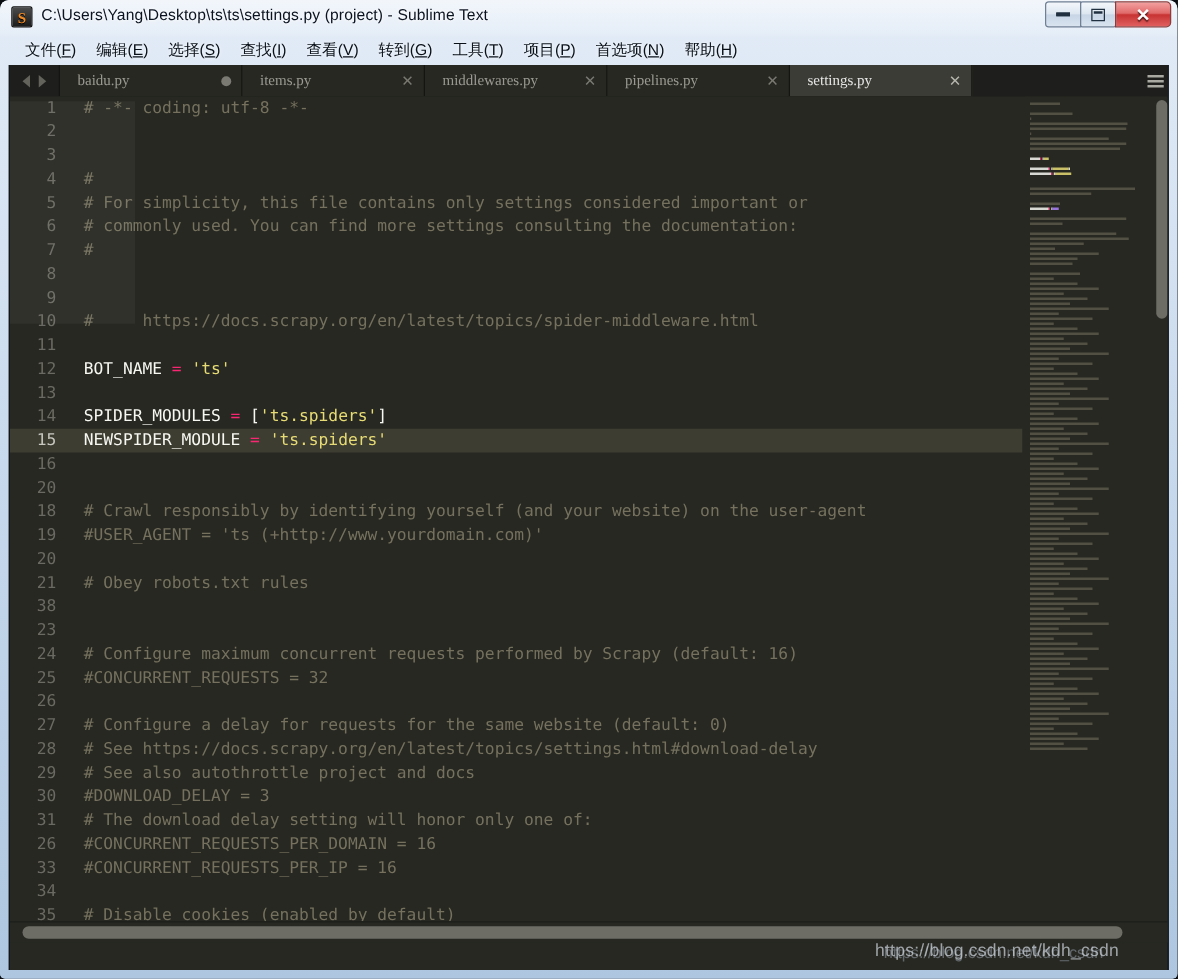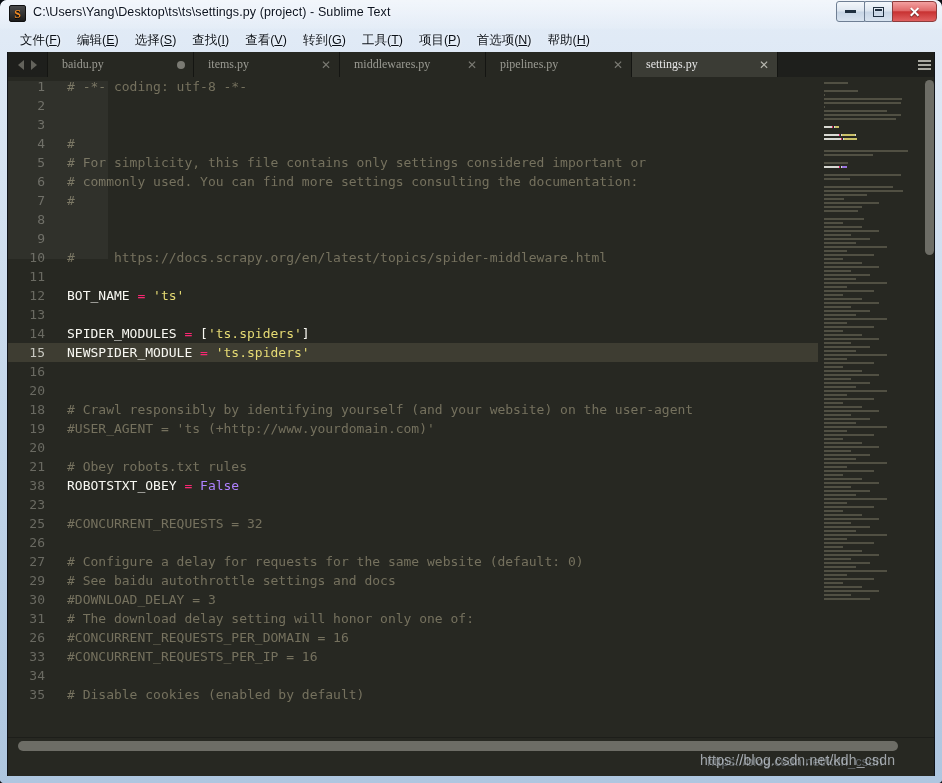--- a/index.html
+++ b/index.html
@@ -442,26 +442,28 @@
           <div class="code-row"><div class="gutter">12</div><div class="codetext"><span class="c-punct">BOT_NAME </span><span class="c-op">=</span><span class="c-punct"> </span><span class="c-string">'ts'</span></div></div>
           <div class="code-row"><div class="gutter">13</div><div class="codetext"></div></div>
           <div class="code-row"><div class="gutter">14</div><div class="codetext"><span class="c-punct">SPIDER_MODULES </span><span class="c-op">=</span><span class="c-punct"> [</span><span class="c-string">'ts.spiders'</span><span class="c-punct">]</span></div></div>
           <div class="code-row current"><div class="gutter">15</div><div class="codetext"><span class="c-punct">NEWSPIDER_MODULE </span><span class="c-op">=</span><span class="c-punct"> </span><span class="c-string">'ts.spiders'</span></div></div>
           <div class="code-row"><div class="gutter">16</div><div class="codetext"></div></div>
           <div class="code-row"><div class="gutter">20</div><div class="codetext"></div></div>
           <div class="code-row"><div class="gutter">18</div><div class="codetext"><span class="c-comment"># Crawl responsibly by identifying yourself (and your website) on the user-agent</span></div></div>
           <div class="code-row"><div class="gutter">19</div><div class="codetext"><span class="c-comment">#USER_AGENT = 'ts (+http://www.yourdomain.com)'</span></div></div>
           <div class="code-row"><div class="gutter">20</div><div class="codetext"></div></div>
           <div class="code-row"><div class="gutter">21</div><div class="codetext"><span class="c-comment"># Obey robots.txt rules</span></div></div>
-          <div class="code-row"><div class="gutter">38</div><div class="codetext"><span class="c-punct">ROBOTSTXT_OBEY </span><span class="c-op">=</span><span class="c-punct"> </span><span class="c-const">False</span></div></div>
+          <div class="code-row"><div class="gutter">38</div></div>
           <div class="code-row"><div class="gutter">23</div><div class="codetext"></div></div>
+          <div class="code-row"><div class="gutter">24</div><div class="codetext"><span class="c-comment"># Configure maximum concurrent requests performed by Scrapy (default: 16)</span></div></div>
           <div class="code-row"><div class="gutter">25</div><div class="codetext"><span class="c-comment">#CONCURRENT_REQUESTS = 32</span></div></div>
           <div class="code-row"><div class="gutter">26</div><div class="codetext"></div></div>
           <div class="code-row"><div class="gutter">27</div><div class="codetext"><span class="c-comment"># Configure a delay for requests for the same website (default: 0)</span></div></div>
-          <div class="code-row"><div class="gutter">29</div><div class="codetext"><span class="c-comment"># See baidu autothrottle settings and docs</span></div></div>
+          <div class="code-row"><div class="gutter">28</div><div class="codetext"><span class="c-comment"># See https://docs.scrapy.org/en/latest/topics/settings.html#download-delay</span></div></div>
+          <div class="code-row"><div class="gutter">29</div><div class="codetext"><span class="c-comment"># See also autothrottle project and docs</span></div></div>
           <div class="code-row"><div class="gutter">30</div><div class="codetext"><span class="c-comment">#DOWNLOAD_DELAY = 3</span></div></div>
           <div class="code-row"><div class="gutter">31</div><div class="codetext"><span class="c-comment"># The download delay setting will honor only one of:</span></div></div>
           <div class="code-row"><div class="gutter">26</div><div class="codetext"><span class="c-comment">#CONCURRENT_REQUESTS_PER_DOMAIN = 16</span></div></div>
           <div class="code-row"><div class="gutter">33</div><div class="codetext"><span class="c-comment">#CONCURRENT_REQUESTS_PER_IP = 16</span></div></div>
           <div class="code-row"><div class="gutter">34</div><div class="codetext"></div></div>
           <div class="code-row"><div class="gutter">35</div><div class="codetext"><span class="c-comment"># Disable cookies (enabled by default)</span></div></div>
         </div>
 
       <div id="minimap">
         <div id="minimap-rows">

